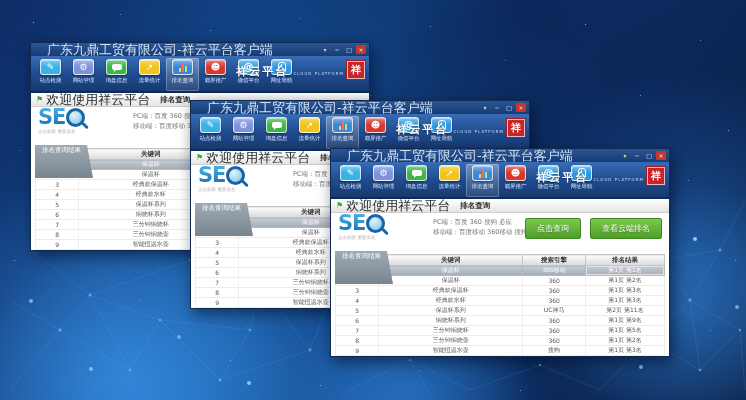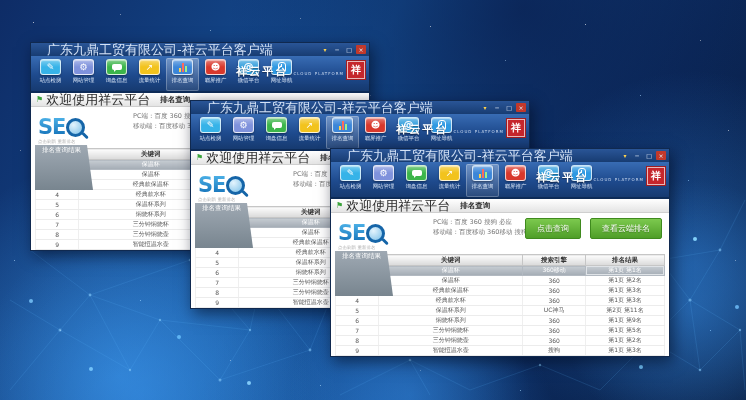--- a/index.html
+++ b/index.html
@@ -71,35 +71,35 @@
   .brand-name{font-size:11px;font-weight:bold;letter-spacing:2px;line-height:11px;white-space:nowrap;text-shadow:0 1px 1px rgba(0,0,0,.4);}
   .brand-sub{font-size:4px;transform:scale(.85);color:#cddcf2;letter-spacing:1px;white-space:nowrap;}
   .seal{width:16px;height:16px;background:#c5262c;border:1px solid #e8b9ba;box-shadow:0 0 0 1px #a01d22;
     color:#fff;font-size:10px;font-weight:bold;display:flex;align-items:center;justify-content:center;}
   .welcome{height:13px;background:linear-gradient(180deg,#ffffff,#e4e4e4);border-bottom:1px solid #cfcfcf;
     display:flex;align-items:center;gap:3px;padding-left:5px;}
   .flag{color:#3aa33a;font-size:8px;line-height:1;}
   .welcome-txt{font-size:13px;font-weight:normal;color:#2b2b2b;}
   .welcome-sec{font-size:7.5px;font-weight:bold;color:#2b2b2b;margin-left:7px;}
   .hero{height:30px;position:relative;background:#fff;}
-  .seo{position:absolute;left:7px;top:10px;}
+  .seo{position:absolute;left:7px;top:0;}
   .seo-row{display:flex;align-items:center;}
   .seo-se{font-size:21px;font-weight:bold;color:#1f8dd1;letter-spacing:-1px;line-height:21px;
     background:linear-gradient(180deg,#4db2e8,#0f6cb4);-webkit-background-clip:text;background-clip:text;-webkit-text-fill-color:transparent;}
   .lens{width:13px;height:13px;border:3px solid #1565a8;border-radius:50%;margin-left:1px;position:relative;
     background:radial-gradient(circle at 35% 30%,#e4f4fd,#7cc0e8);}
   .lens::after{content:"";position:absolute;width:8px;height:3px;background:#1565a8;border-radius:2px;
     right:-7px;bottom:-3px;transform:rotate(45deg);}
   .seo-tag{font-size:5px;color:#b3b3b3;transform:scale(.9);transform-origin:left;white-space:nowrap;}
   .engines{position:absolute;left:102px;top:4px;font-size:6.5px;color:#777;line-height:10px;white-space:nowrap;}
   .hero-btns{position:absolute;right:7px;top:5px;display:flex;gap:9px;}
   .btn{height:19px;line-height:19px;padding:0 11px;font-size:8px;color:#fff;border-radius:2px;cursor:pointer;
     background:linear-gradient(180deg,#7cc94e,#4f9e28);border:1px solid #3f8a1e;text-shadow:0 1px 1px rgba(0,0,0,.3);white-space:nowrap;}
   .tab-row{height:11px;background:#fff;padding-left:4px;}
-  .tab{display:inline-block;height:29px;line-height:11px;padding:0 12px 16px 7px;font-size:6.5px;color:#fff;
+  .tab{display:inline-block;height:29px;line-height:11px;padding:0 12px 4px 7px;font-size:6.5px;color:#fff;
     background:linear-gradient(180deg,#9fa9b3,#78858f);
     clip-path:polygon(0 0, calc(100% - 6px) 0, 100% 100%, 0 100%);}
   table.results{width:330px;margin:0 4px;border-collapse:collapse;table-layout:fixed;}
   .results th{height:10px;font-size:6.5px;font-weight:bold;color:#333;
     background:linear-gradient(180deg,#fcfcfc,#d9d9d9);border:1px solid #c6c6c6;padding:0;margin-top:24px;}
   .results td{height:8.3px;font-size:6px;color:#555;text-align:center;padding:0;
     border-bottom:1px solid #ececec;border-right:1px solid #efefef;border-left:1px solid #efefef;white-space:nowrap;overflow:hidden;}
   .results th:nth-child(1),.results td:nth-child(1){width:13%;}
   .results th:nth-child(2),.results td:nth-child(2){width:44%;}
   .results th:nth-child(3),.results td:nth-child(3){width:19%;}

